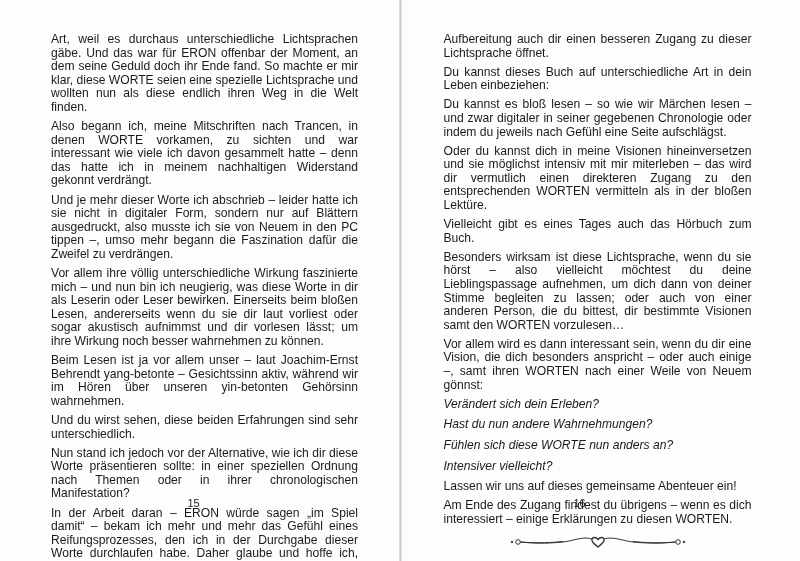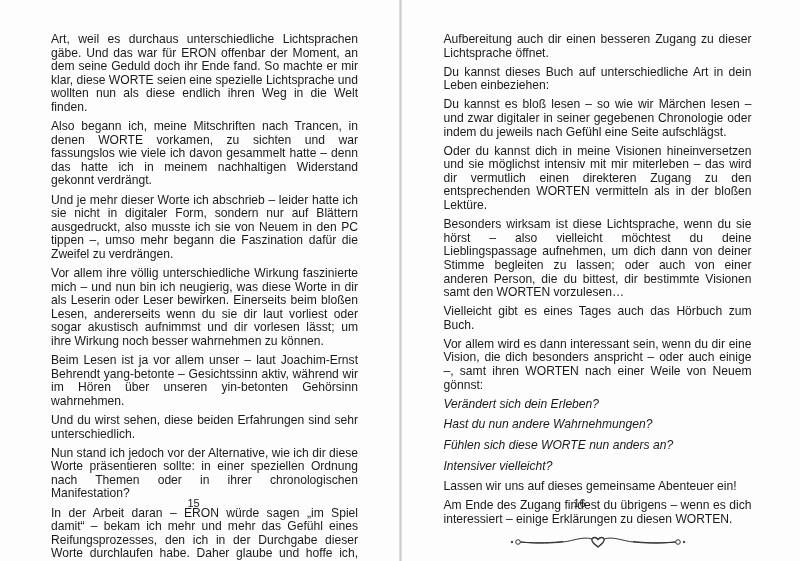--- a/index.html
+++ b/index.html
@@ -40,41 +40,41 @@
   .page.right .page-num { left:24px; width:308px; right:auto; }
   .ornament { display:block; margin:4px auto 0 auto; width:180px; height:20px; }
 </style>
 </head>
 <body>
 
 <div class="spread">
   <div class="page left">
     <div class="body">
       <p>Art, weil es durchaus unterschiedliche Lichtsprachen gäbe. Und das war für ERON offenbar der Moment, an dem seine Geduld doch ihr Ende fand. So machte er mir klar, diese WORTE seien eine spezielle Lichtsprache und wollten nun als diese endlich ihren Weg in die Welt finden.</p>
-      <p>Also begann ich, meine Mitschriften nach Trancen, in denen WORTE vorkamen, zu sichten und war fassungslos wie viele ich davon gesammelt hatte – denn das hatte ich in mei­nem nachhaltigen Widerstand gekonnt verdrängt.</p>
+      <p>Also begann ich, meine Mitschriften nach Trancen, in denen WORTE vorkamen, zu sichten und war interessant wie viele ich davon gesammelt hatte – denn das hatte ich in mei­nem nachhaltigen Widerstand gekonnt verdrängt.</p>
       <p>Und je mehr dieser Worte ich abschrieb – leider hatte ich sie nicht in digitaler Form, sondern nur auf Blättern ausge­druckt, also musste ich sie von Neuem in den PC tippen –, umso mehr begann die Faszination dafür die Zweifel zu ver­drängen.</p>
       <p>Vor allem ihre völlig unterschiedliche Wirkung faszinierte mich – und nun bin ich neugierig, was diese Worte in dir als Leserin oder Leser bewirken. Einerseits beim bloßen Lesen, andererseits wenn du sie dir laut vorliest oder sogar akus­tisch aufnimmst und dir vorlesen lässt; um ihre Wirkung noch besser wahrnehmen zu können.</p>
       <p>Beim Lesen ist ja vor allem unser – laut Joachim-Ernst Beh­rendt yang-betonte – Gesichtssinn aktiv, während wir im Hö­ren über unseren yin-betonten Gehörsinn wahrnehmen.</p>
       <p>Und du wirst sehen, diese beiden Erfahrungen sind sehr un­terschiedlich.</p>
       <p>Nun stand ich jedoch vor der Alternative, wie ich dir diese Worte präsentieren sollte: in einer speziellen Ordnung nach Themen oder in ihrer chronologischen Manifestation?</p>
       <p class="last-line-left" style="text-align-last:justify">In der Arbeit daran – ERON würde sagen „im Spiel damit“ – bekam ich mehr und mehr das Gefühl eines Reifungspro­zesses, den ich in der Durchgabe dieser Worte durchlaufen habe. Daher glaube und hoffe ich, dass die chronologische</p>
     </div>
     <div class="page-num">15</div>
   </div>
 
   <div class="gutter"></div>
 
   <div class="page right">
     <div class="body">
       <p>Aufbereitung auch dir einen besseren Zugang zu dieser Lichtsprache öffnet.</p>
       <p>Du kannst dieses Buch auf unterschiedliche Art in dein Le­ben einbeziehen:</p>
       <p>Du kannst es bloß lesen – so wie wir Märchen lesen – und zwar digitaler in seiner gegebenen Chronologie oder in­dem du jeweils nach Gefühl eine Seite aufschlägst.</p>
       <p>Oder du kannst dich in meine Visionen hineinversetzen und sie möglichst intensiv mit mir miterleben – das wird dir ver­mutlich einen direkteren Zugang zu den entsprechenden WORTEN vermitteln als in der bloßen Lektüre.</p>
+      <p>Vielleicht gibt es eines Tages auch das Hörbuch zum Buch.</p>
       <p>Besonders wirksam ist diese Lichtsprache, wenn du sie hörst – also vielleicht möchtest du deine Lieblingspassage aufnehmen, um dich dann von deiner Stimme begleiten zu lassen; oder auch von einer anderen Person, die du bittest, dir bestimmte Visionen samt den WORTEN vorzulesen…</p>
-      <p>Vielleicht gibt es eines Tages auch das Hörbuch zum Buch.</p>
       <p>Vor allem wird es dann interessant sein, wenn du dir eine Vision, die dich besonders anspricht – oder auch einige –, samt ihren WORTEN nach einer Weile von Neuem gönnst:</p>
       <p class="q">Verändert sich dein Erleben?</p>
       <p class="q">Hast du nun andere Wahrnehmungen?</p>
       <p class="q">Fühlen sich diese WORTE nun anders an?</p>
       <p class="q">Intensiver vielleicht?</p>
       <p>Lassen wir uns auf dieses gemeinsame Abenteuer ein!</p>
       <p>Am Ende des Zugang findest du übrigens – wenn es dich interessiert – einige Erklärungen zu diesen WORTEN.</p>
       <svg class="ornament" viewBox="0 0 180 20">
         <g fill="none" stroke="#333" stroke-width="1">
           <circle cx="4" cy="10" r="0.8" fill="#333"></circle>

